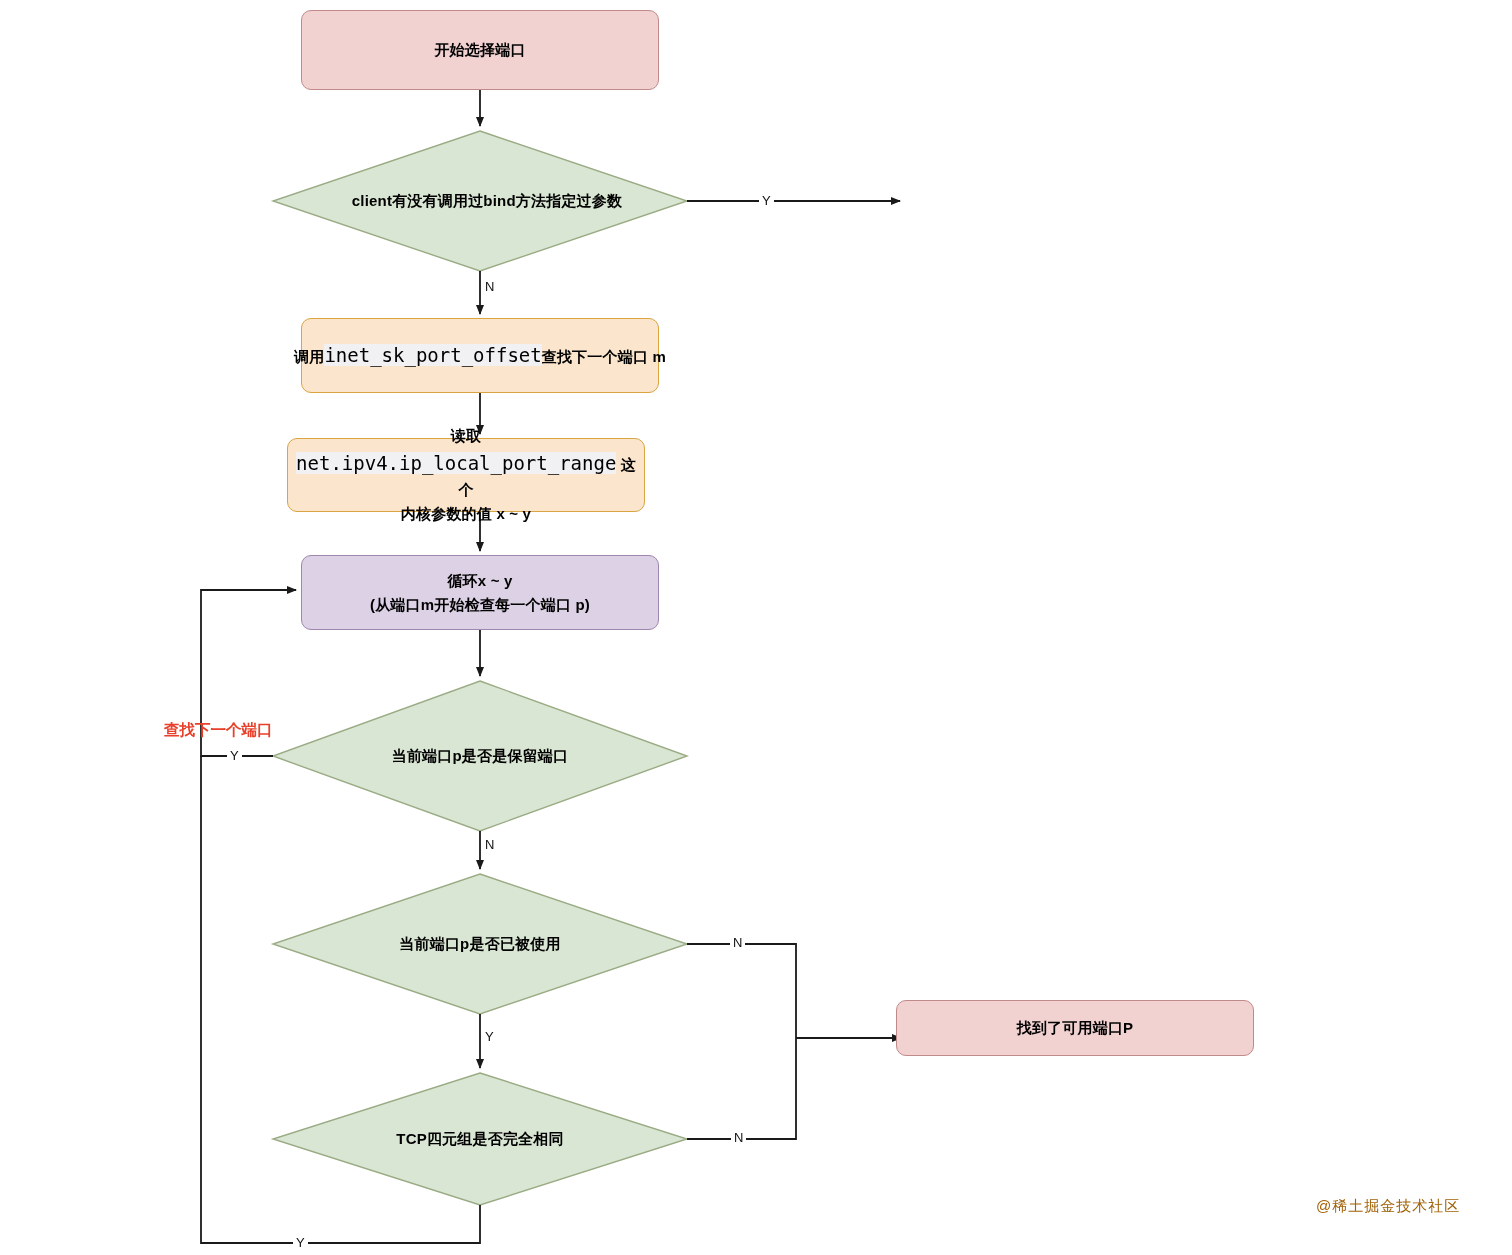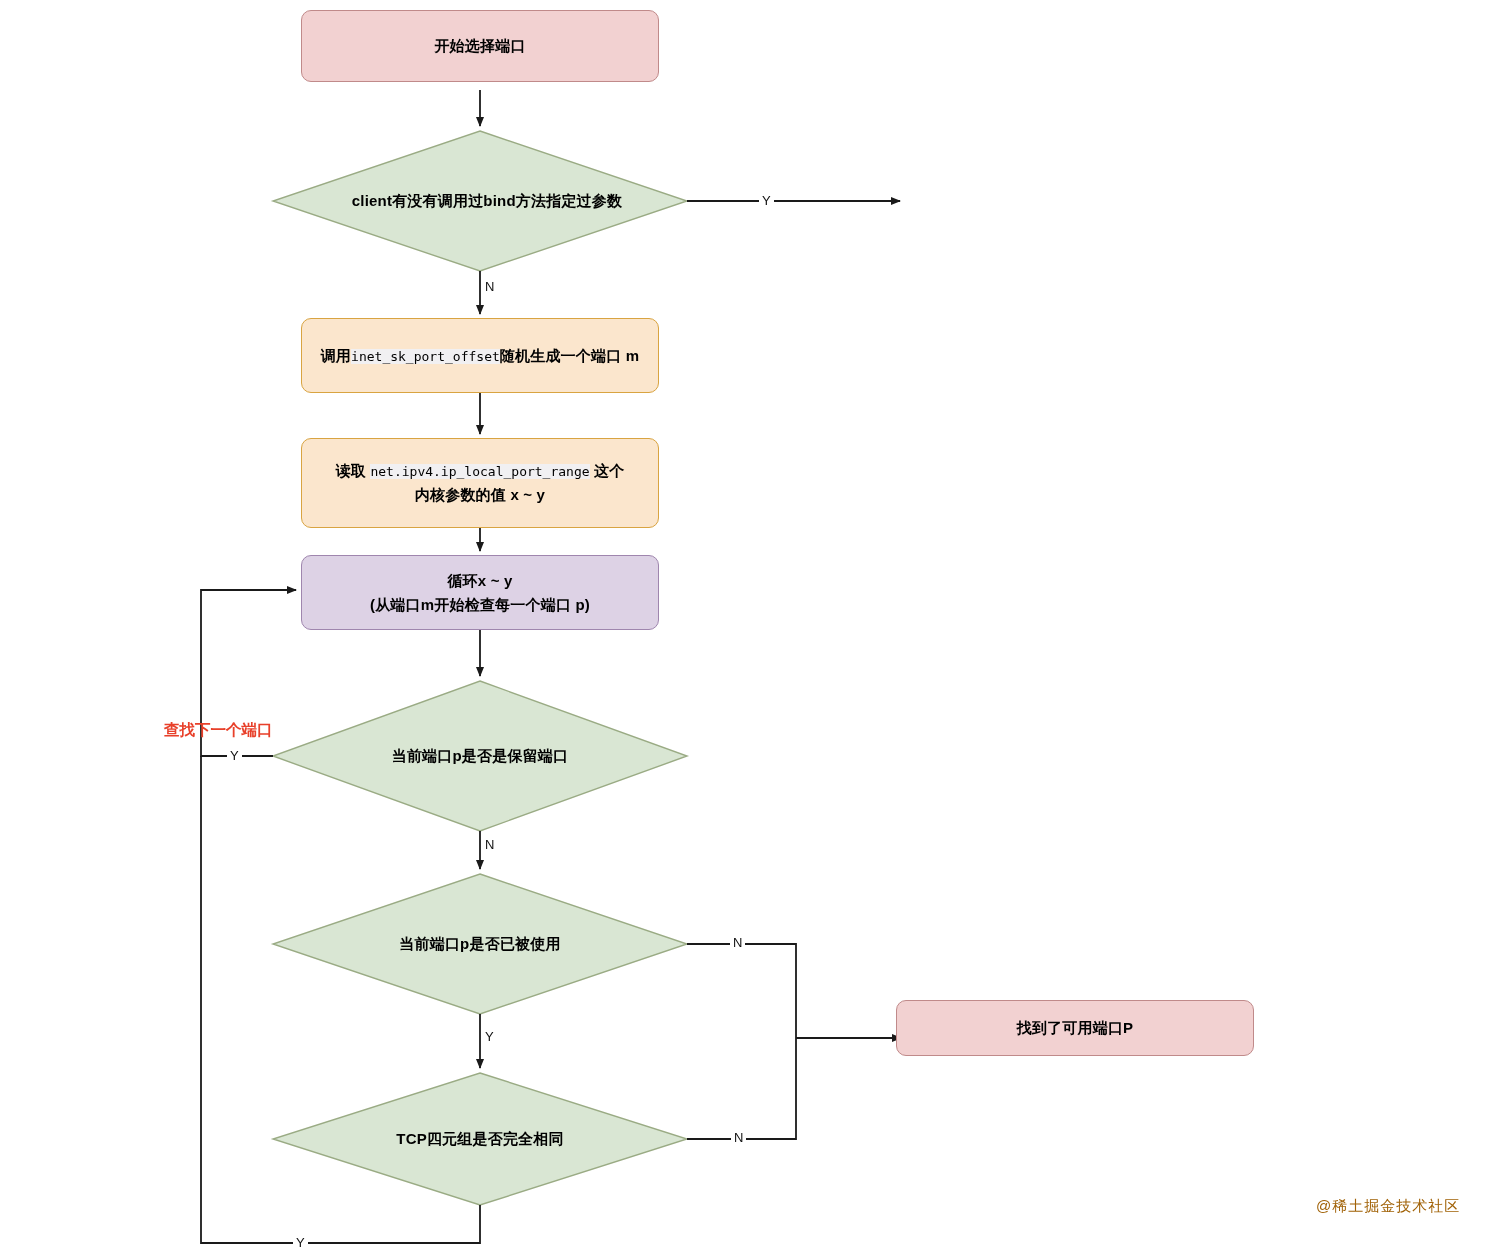--- a/index.html
+++ b/index.html
@@ -63,21 +63,21 @@
     display: flex;
     align-items: center;
     justify-content: center;
     text-align: center;
     pointer-events: none;
   }
   .code {
     font-family: "DejaVu Sans Mono", "Liberation Mono", monospace;
     font-weight: normal;
     background: #f1f0f2;
-    font-size: 13px;
+    font-size: 19px;
     letter-spacing: 0px;
   }
   .edge-label {
     position: absolute;
     font-size: 13px;
     color: #111111;
     background: #ffffff;
     padding: 0 3px;
     font-family: "Liberation Sans", "DejaVu Sans", sans-serif;
     line-height: 1;
@@ -136,34 +136,34 @@
 
     <path d="M687,1139 L796,1139 L796,1038" fill="none" stroke="#1a1a1a" stroke-width="1.8"></path>
 
     <path d="M796,1038 L901,1038" fill="none" stroke="#1a1a1a" stroke-width="1.8" marker-end="url(#arrow)"></path>
 
     <path d="M480,1014 L480,1068" fill="none" stroke="#1a1a1a" stroke-width="1.8" marker-end="url(#arrow)"></path>
 
     <path d="M480,1205 L480,1243 L201,1243 L201,756" fill="none" stroke="#1a1a1a" stroke-width="1.8"></path>
   </svg>
 
-  <div class="node rnode pink" style="left:301px; top:10px; width:358px; height:72px;align-items:center;">
+  <div class="node rnode pink" style="left:301px; top:10px; width:358px; height:80px;align-items:center;">
     <span class="label">开始选择端口</span>
   </div>
 
   <div class="dmd-label" style="left:300px; top:181px; width:374px; height:40px;">
     <span class="label">client有没有调用过bind方法指定过参数</span>
   </div>
 
 
   <div class="node rnode orange" style="left:301px; top:318px; width:358px; height:75px;">
-    <span class="label" style="white-space:nowrap; padding:0 4px;"><span>调用</span><span class="code">inet_sk_port_offset</span><span>随机生成一个端口 m</span></span>
-  </div>
-
-  <div class="node rnode orange" style="left:301px; top:438px; width:358px; height:90px;">
+    <span class="label" style="white-space:nowrap; padding:0 4px;"><span>调用</span><span class="code">inet_sk_port_offset</span><span>查找下一个端口 m</span></span>
+  </div>
+
+  <div class="node rnode orange" style="left:287px; top:438px; width:358px; height:74px;">
     <span class="label" style="padding:0 4px; line-height:1.6;"><span>读取 </span><span class="code">net.ipv4.ip_local_port_range</span><span> 这个</span><br><span>内核参数的值 x ~ y</span></span>
   </div>
 
   <div class="node rnode purple" style="left:301px; top:555px; width:358px; height:75px;">
     <span class="label" style="line-height:1.6;"><span>循环x ~ y</span><br><span>(从端口m开始检查每一个端口 p)</span></span>
   </div>
 
   <div class="dmd-label" style="left:320px; top:736px; width:320px; height:40px;">
     <span class="label">当前端口p是否是保留端口</span>
   </div>

